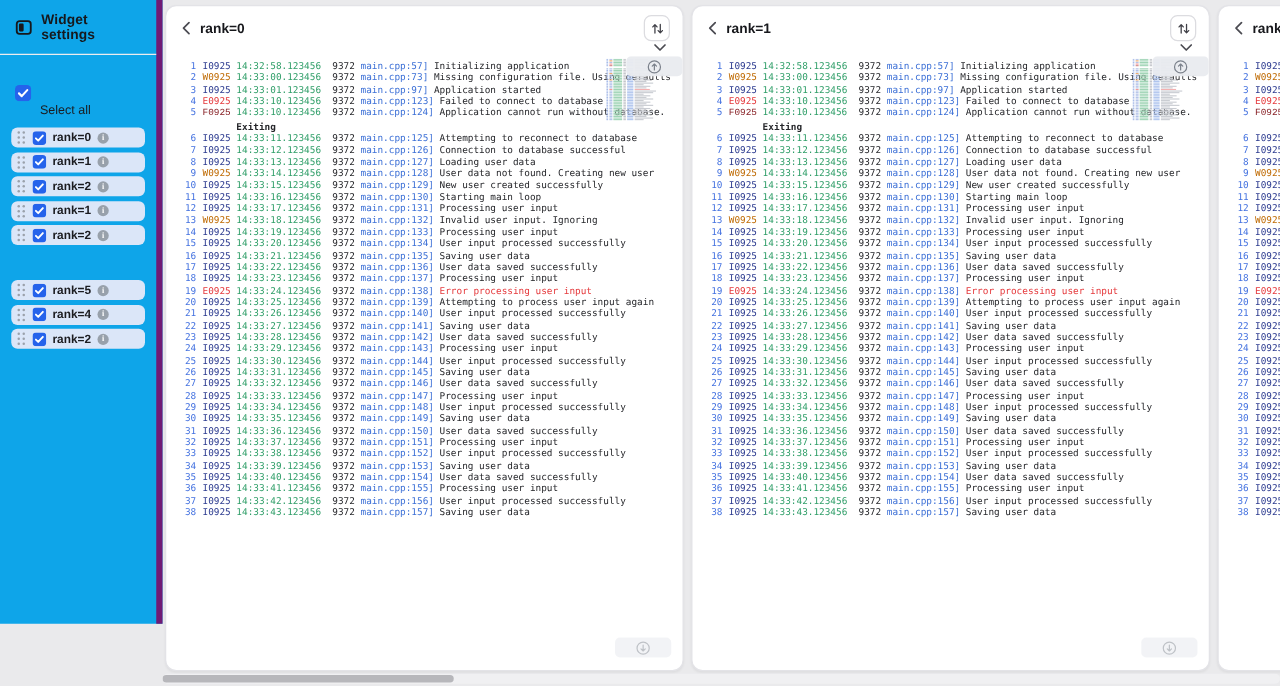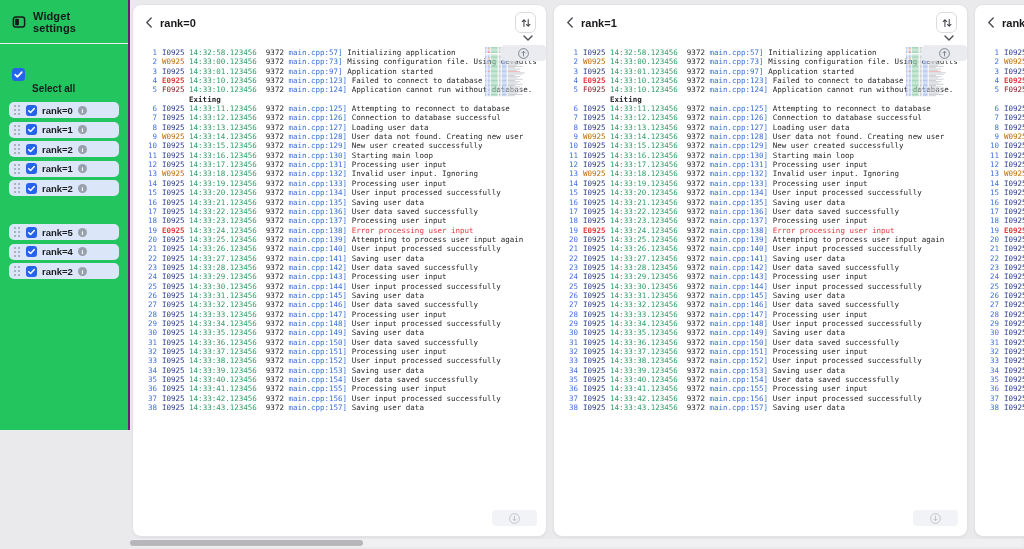--- a/index.html
+++ b/index.html
@@ -6,36 +6,36 @@
   html,body { width:1024px; height:549px; overflow:hidden; }
   body {
     font-family:"Liberation Sans", sans-serif;
     background:#eaeaec;
     display:flex;
     position:relative;
   }
 
   
   .sidebar {
-    width:130px; min-width:130px; height:430px;
-    background:#22c55e;
-    border-right:2px solid #701a75;
+    width:130px; min-width:130px; height:499px;
+    background:#0ea5e9;
+    border-right:5px solid #701a75;
     z-index:3;
   }
   .sidebar-header {
     display:flex; align-items:center; gap:7px;
     padding:10px 12px 9px 12px;
     border-bottom:1px solid #ececef;
   }
   .sidebar-title { font-size:11px; font-weight:bold; color:#17181c; letter-spacing:.1px; }
   .select-all-row {
     display:flex; align-items:center; gap:7px;
     margin:11px 12px 8px 12px;
   }
-  .select-all-label { font-size:10px; color:#1b1c20; font-weight:700;margin-top:28px; }
+  .select-all-label { font-size:10px; color:#1b1c20; font-weight:400;margin-top:28px; }
   .checkbox {
     width:13px; height:13px; border-radius:3.5px;
     display:inline-flex; align-items:center; justify-content:center;
     flex:none;
   }
   .checkbox svg { display:block; }
   .rank-list { padding:0 9px; }
   .rank-item {
     display:flex; align-items:center; gap:5px;
     height:16px; margin-bottom:3.5px;
@@ -97,22 +97,22 @@
     position:relative; flex:1; overflow:hidden;
     padding:3px 2px 0 4px;
     font-family:"DejaVu Sans Mono", monospace;
     font-size:7.5px; line-height:9.35px;
   }
   .log-row { display:flex; }
   .ln { width:20px; text-align:right; color:#4472e0; flex:none; margin-right:5px; }
   .lt { white-space:pre; color:#26272b; }
   .sev-I { color:#2b3a8f; }
   .sev-W { color:#bf6a02; }
-  .sev-E { color:#e5393c;font-weight:bold; }
-  .sev-F { color:#871f24; }
+  .sev-E { color:#e5393c; }
+  .sev-F { color:#871f24;font-family:Liberation Mono, monospace; }
   .t-time { color:#2f9e68; }
   .t-pid  { color:#26272b; }
   .t-file { color:#3b6fd6; }
   .t-msg  { color:#26272b; }
   .t-msg.red { color:#e5393c; }
   .cont-text { padding-left:6ch; color:#26272b;font-weight:bold; }
 
   
   .minimap {
     position:absolute; top:2px; right:5px;

